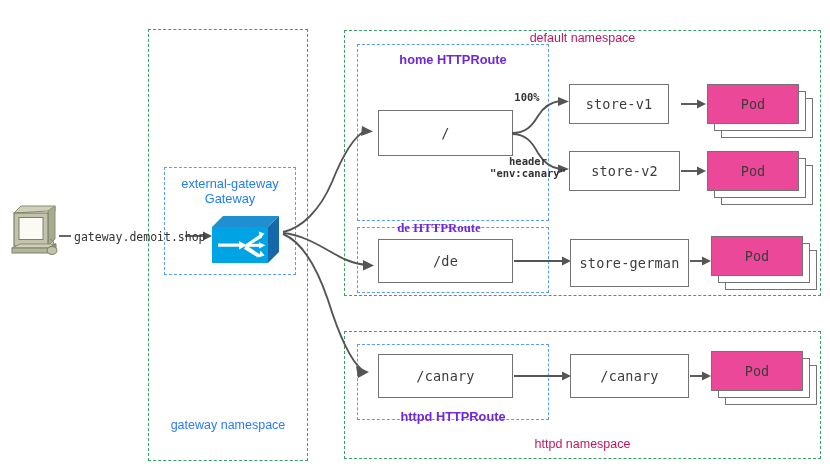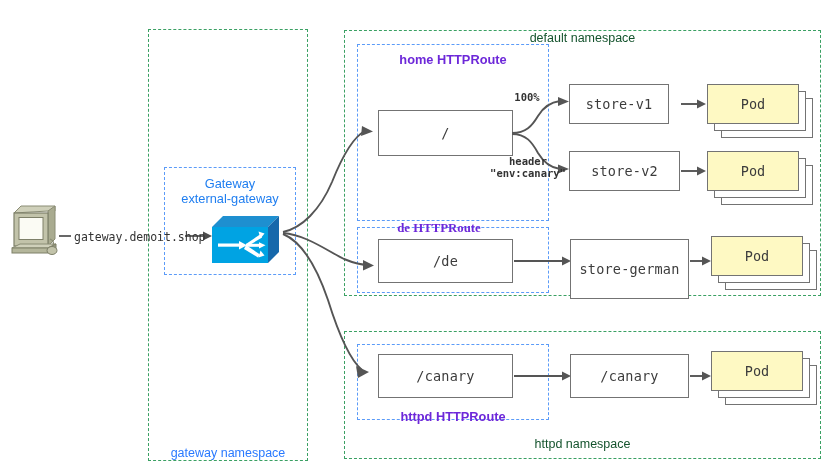--- a/index.html
+++ b/index.html
@@ -18,26 +18,26 @@
 
   
   .ns{
     position:absolute;
     border:1.6px dashed #3aa063;
     box-sizing:border-box;
     background:transparent;
   }
   .ns-label{
     position:absolute;
-    color:#14532d;
+    color:#be185d;
     font-size:12.5px;
     white-space:nowrap;
     text-align:center;
   }
-  .ns-label.blue{color:#2979ff;margin-top:28px;}
+  .ns-label.blue{color:#2979ff;}
 
   
   .route{
     position:absolute;
     border:1.6px dashed #5b9bf8;
     box-sizing:border-box;
     background:transparent;
   }
   .route-label{
     position:absolute;
@@ -69,21 +69,21 @@
     position:absolute;
     box-sizing:border-box;
     border:1.9px solid #737373;
     background:#ffffff;
   }
   .podstack .front{
     position:absolute;
     left:0; top:0;
     box-sizing:border-box;
     border:1.9px solid #737373;
-    background:#fef9c3;
+    background:#ec4899;
     color:#3c3c3c;
     font-family:"DejaVu Sans Mono","Liberation Mono",monospace;
     font-size:13.5px;
     display:flex;
     align-items:center;
     justify-content:center;
   }
 
   
   .edge-label{
@@ -134,22 +134,22 @@
   <div class="route-label" style="left:357px;top:52px;width:192px;">home HTTPRoute</div>
 
   <div class="route" style="left:357px;top:227px;width:192px;height:66px;"></div>
   <div class="route-label" style="left:343px;top:221px;width:192px;font-family:Liberation Serif, serif;">de HTTPRoute</div>
 
   <div class="route" style="left:357px;top:344px;width:192px;height:76px;"></div>
   <div class="route-label" style="left:357px;top:409px;width:192px;">httpd HTTPRoute</div>
 
   <div class="route" style="left:164px;top:167px;width:132px;height:108px;"></div>
   <div class="gw-title" style="left:164px;top:176px;width:132px;">
+    <div>external-gateway</div>
     <div>Gateway</div>
-    <div>external-gateway</div>
   </div>
 
   <svg class="abs" style="left:210px;top:214px;" width="70" height="52" viewBox="0 0 70 52">
 
     <polygon points="2,13 13,2 69,2 58,13" fill="#1e8fd0"></polygon>
 
     <polygon points="58,13 69,2 69,38 58,49" fill="#1668ab"></polygon>
 
     <rect x="2" y="13" width="56" height="36" fill="#00a3e3"></rect>
 
@@ -244,21 +244,21 @@
     <div class="front" style="width:92px;height:40px;">Pod</div>
   </div>
 
   <div class="box" style="left:378px;top:239px;width:135px;height:44px;">/de</div>
 
   <svg class="abs" style="left:514px;top:254px;" width="58" height="14" viewBox="0 0 58 14">
     <line x1="0" y1="7" x2="49" y2="7" stroke="#555555" stroke-width="1.9"></line>
     <polygon points="48,2.5 57,7 48,11.5" fill="#555555"></polygon>
   </svg>
 
-  <div class="box" style="left:570px;top:239px;width:119px;height:60px;text-align:right;">store-german</div>
+  <div class="box" style="left:570px;top:239px;width:119px;height:48px;text-align:right;">store-german</div>
 
   <svg class="abs" style="left:690px;top:254px;" width="22" height="14" viewBox="0 0 22 14">
     <line x1="0" y1="7" x2="13" y2="7" stroke="#555555" stroke-width="1.9"></line>
     <polygon points="12,2.5 21,7 12,11.5" fill="#555555"></polygon>
   </svg>
 
   <div class="podstack" style="left:711px;top:236px;width:108px;height:58px;">
     <div class="layer" style="left:14px;top:14px;width:92px;height:40px;"></div>
     <div class="layer" style="left:7px;top:7px;width:92px;height:40px;"></div>
     <div class="front" style="width:92px;height:40px;">Pod</div>

